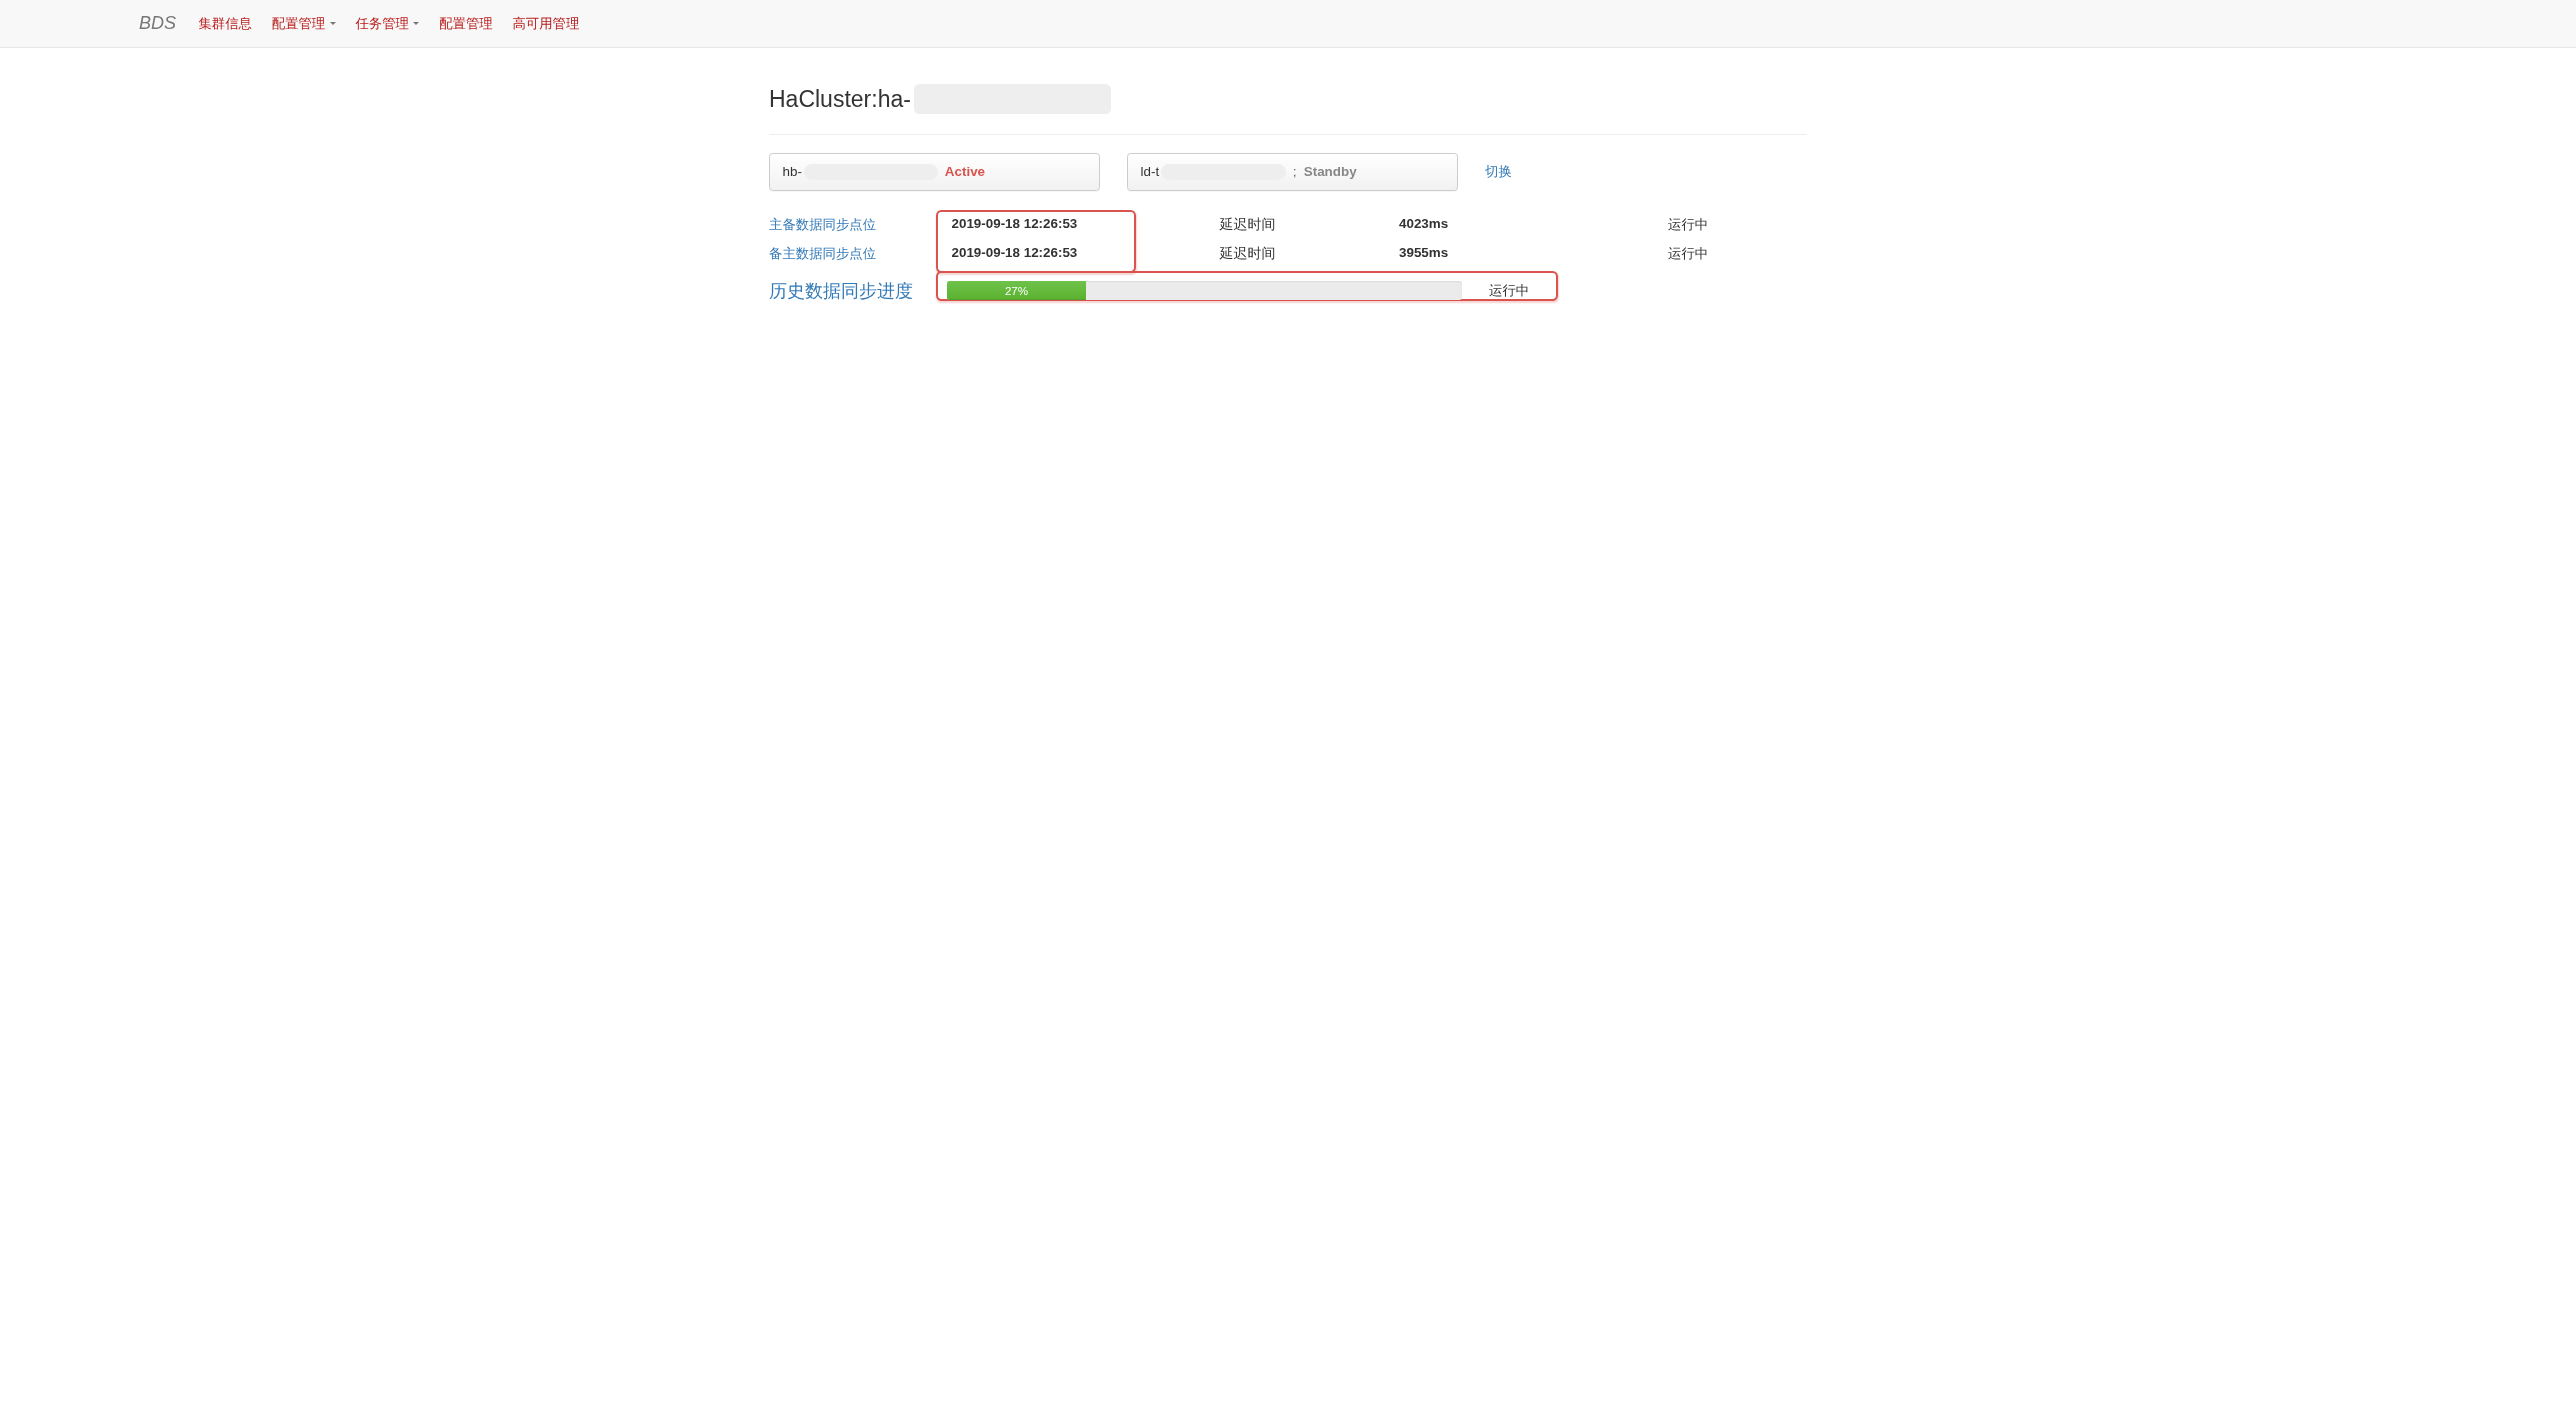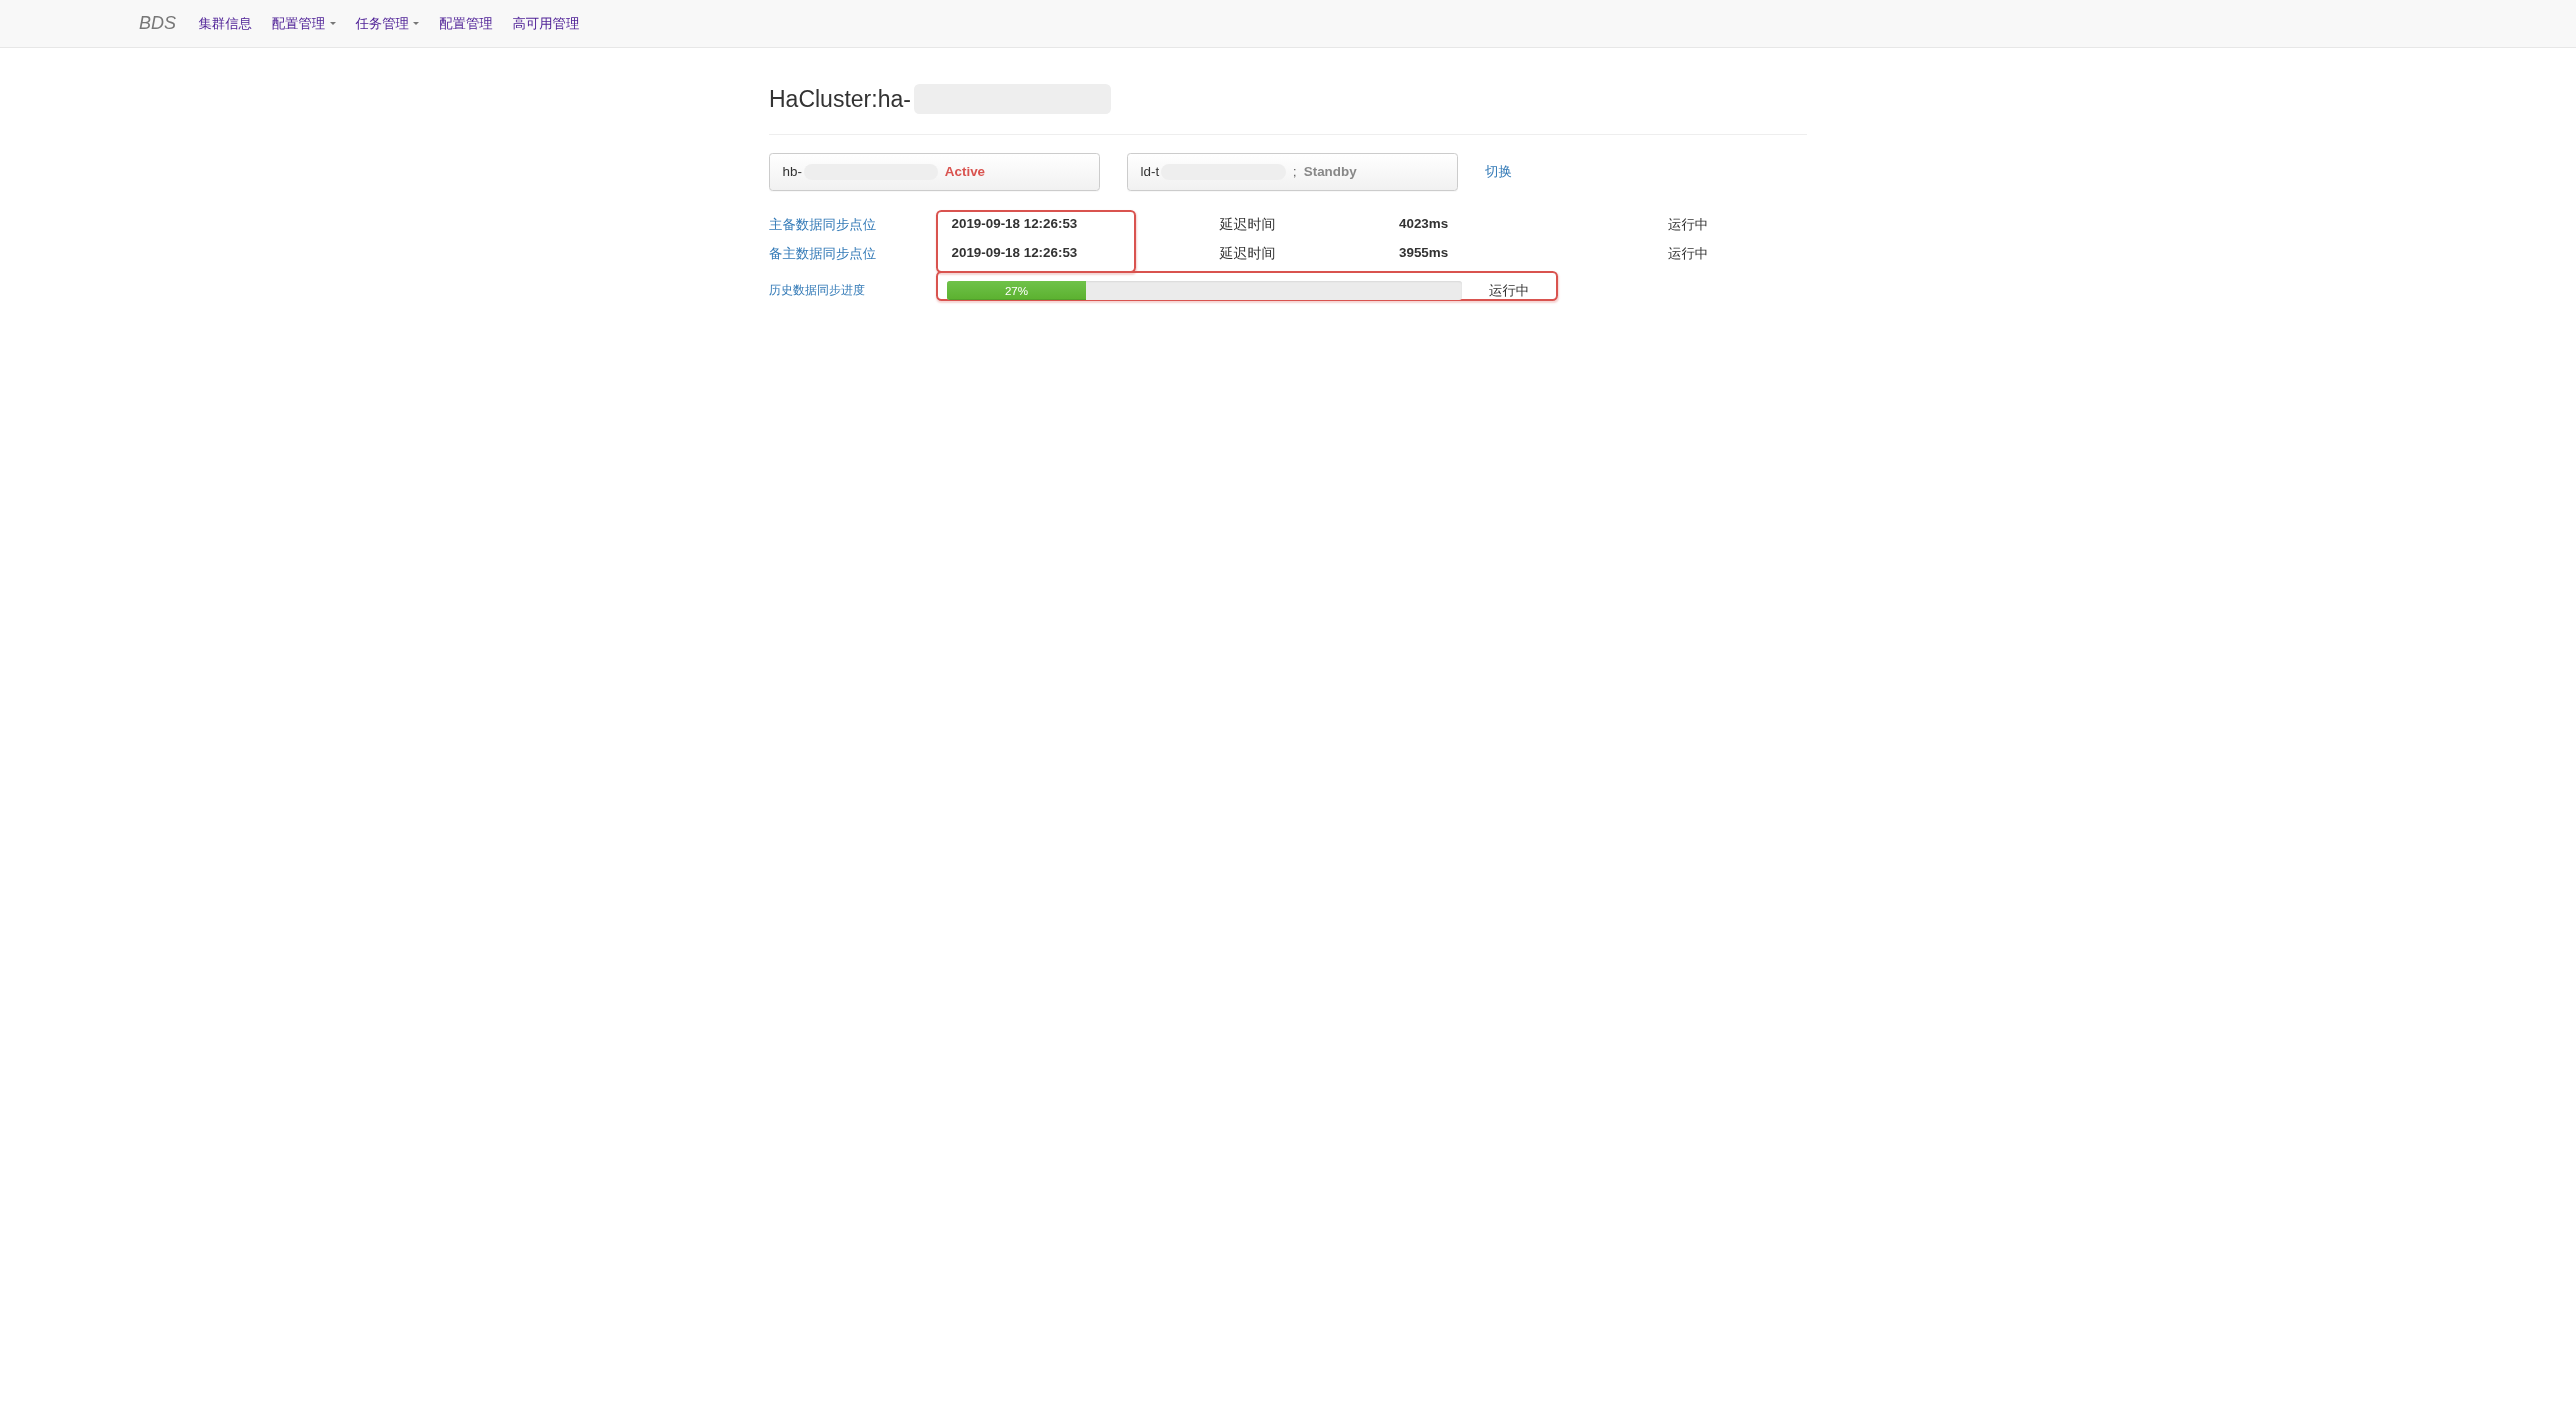--- a/index.html
+++ b/index.html
@@ -30,21 +30,21 @@
     }
     .navbar-nav {
       display: flex;
       list-style: none;
       align-items: center;
     }
     .navbar-nav li {
       margin-right: 19.7px;
     }
     .navbar-nav a {
-      color: #4c1d95;
+      color: #b91c1c;
       text-decoration: none;
       font-size: 13.4px;
       display: flex;
       align-items: center;
       cursor: pointer;
     }
     .navbar-nav a .caret {
       display: inline-block;
       width: 0;
       height: 0;
@@ -193,21 +193,21 @@
     }
     .prog-row {
       display: flex;
       align-items: center;
       height: 32px;
       margin-top: 0.9px;
     }
     .prog-row .label-col {
       width: 170px;
       color: #337ab7;
-      font-size: 12px;
+      font-size: 18px;
     }
     .prog-row .prog-wrap {
       position: relative;
       flex: 0 0 618px;
       display: flex;
       align-items: center;
       padding-left: 8px;
     }
     .progress-outer {
       width: 515px;

